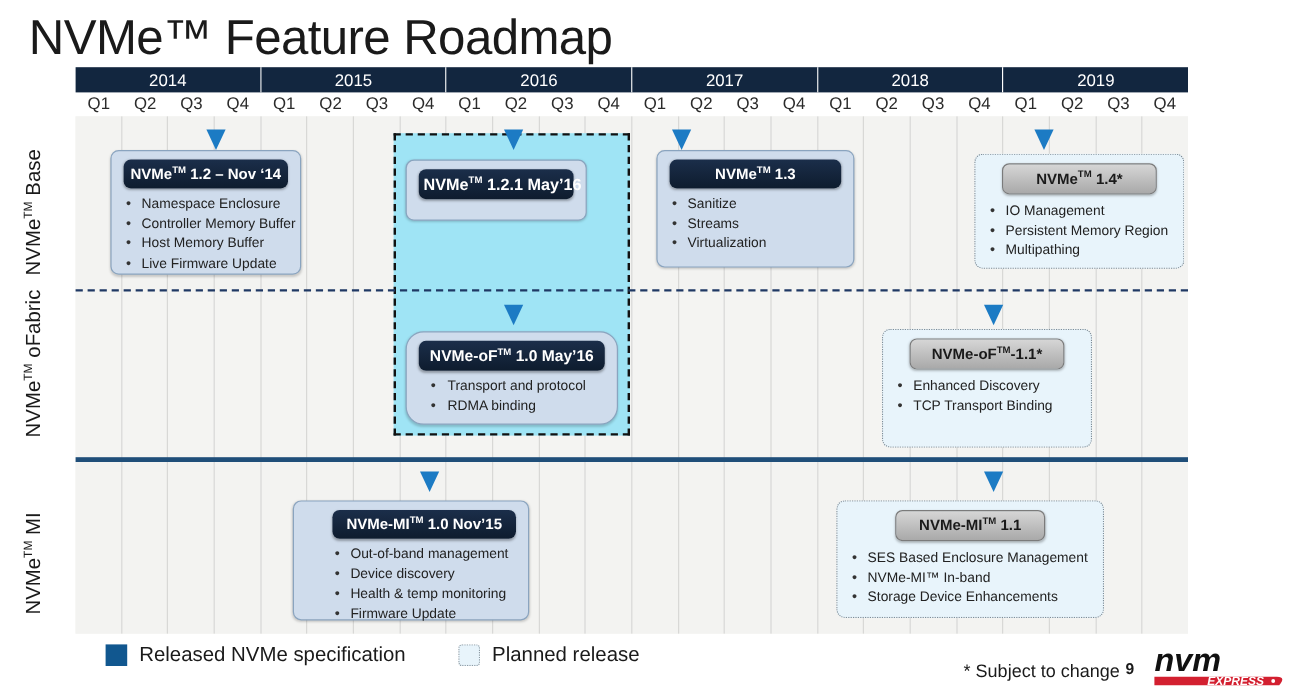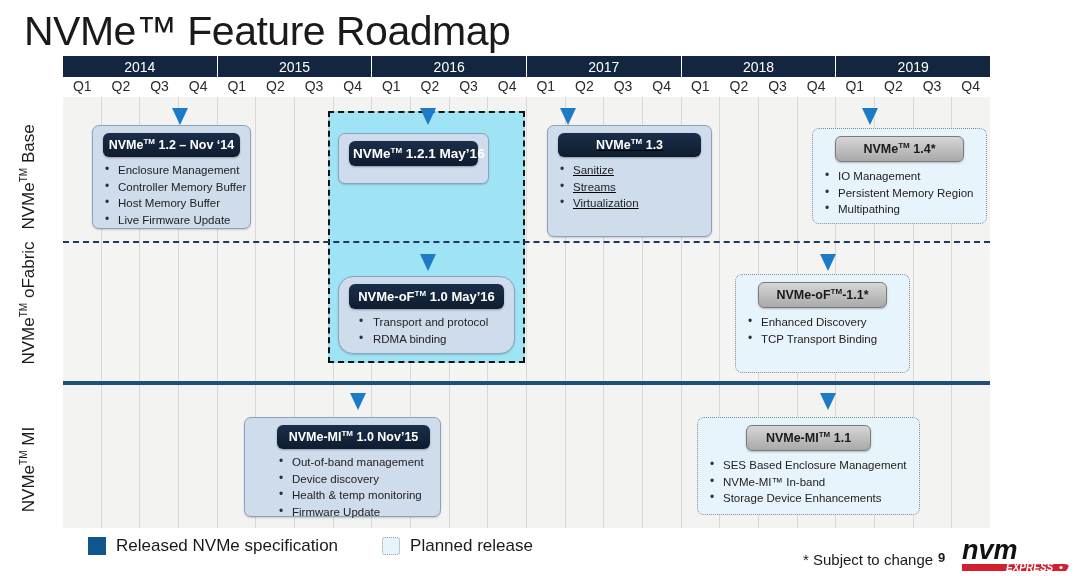--- a/index.html
+++ b/index.html
@@ -278,34 +278,34 @@
     <div class="marker" style="left:357px;top:157px;"></div>
     <div class="marker" style="left:757px;top:157px;"></div>
     <div class="marker" style="left:287px;top:296px;"></div>
     <div class="marker" style="left:757px;top:296px;"></div>
 
     <div class="box released" style="left:15px;top:28px;width:159px;height:104px;margin-left:14px;">
       <div class="bhead dark">
         <span>NVMe</span><span class="tm">TM</span><span> 1.2 – Nov ‘14</span>
       </div>
       <ul class="bl">
-        <li>Enclosure Management</li>
+        <li>Namespace Enclosure</li>
         <li>Controller Memory Buffer</li>
         <li>Host Memory Buffer</li>
         <li>Live Firmware Update</li>
       </ul>
     </div>
 
     <div class="box released" style="left:275px;top:36px;width:151px;height:51px;">
       <div class="bhead dark" style="font-size:13.5px;">
         <span>NVMe</span><span class="tm">TM</span><span> 1.2.1 May’16</span>
       </div>
     </div>
 
-    <div class="box released" style="left:484px;top:28px;width:165px;height:112px;text-decoration:underline;">
+    <div class="box released" style="left:484px;top:28px;width:165px;height:98px;">
       <div class="bhead dark">
         <span>NVMe</span><span class="tm">TM</span><span> 1.3</span>
       </div>
       <ul class="bl">
         <li>Sanitize</li>
         <li>Streams</li>
         <li>Virtualization</li>
       </ul>
     </div>
 

